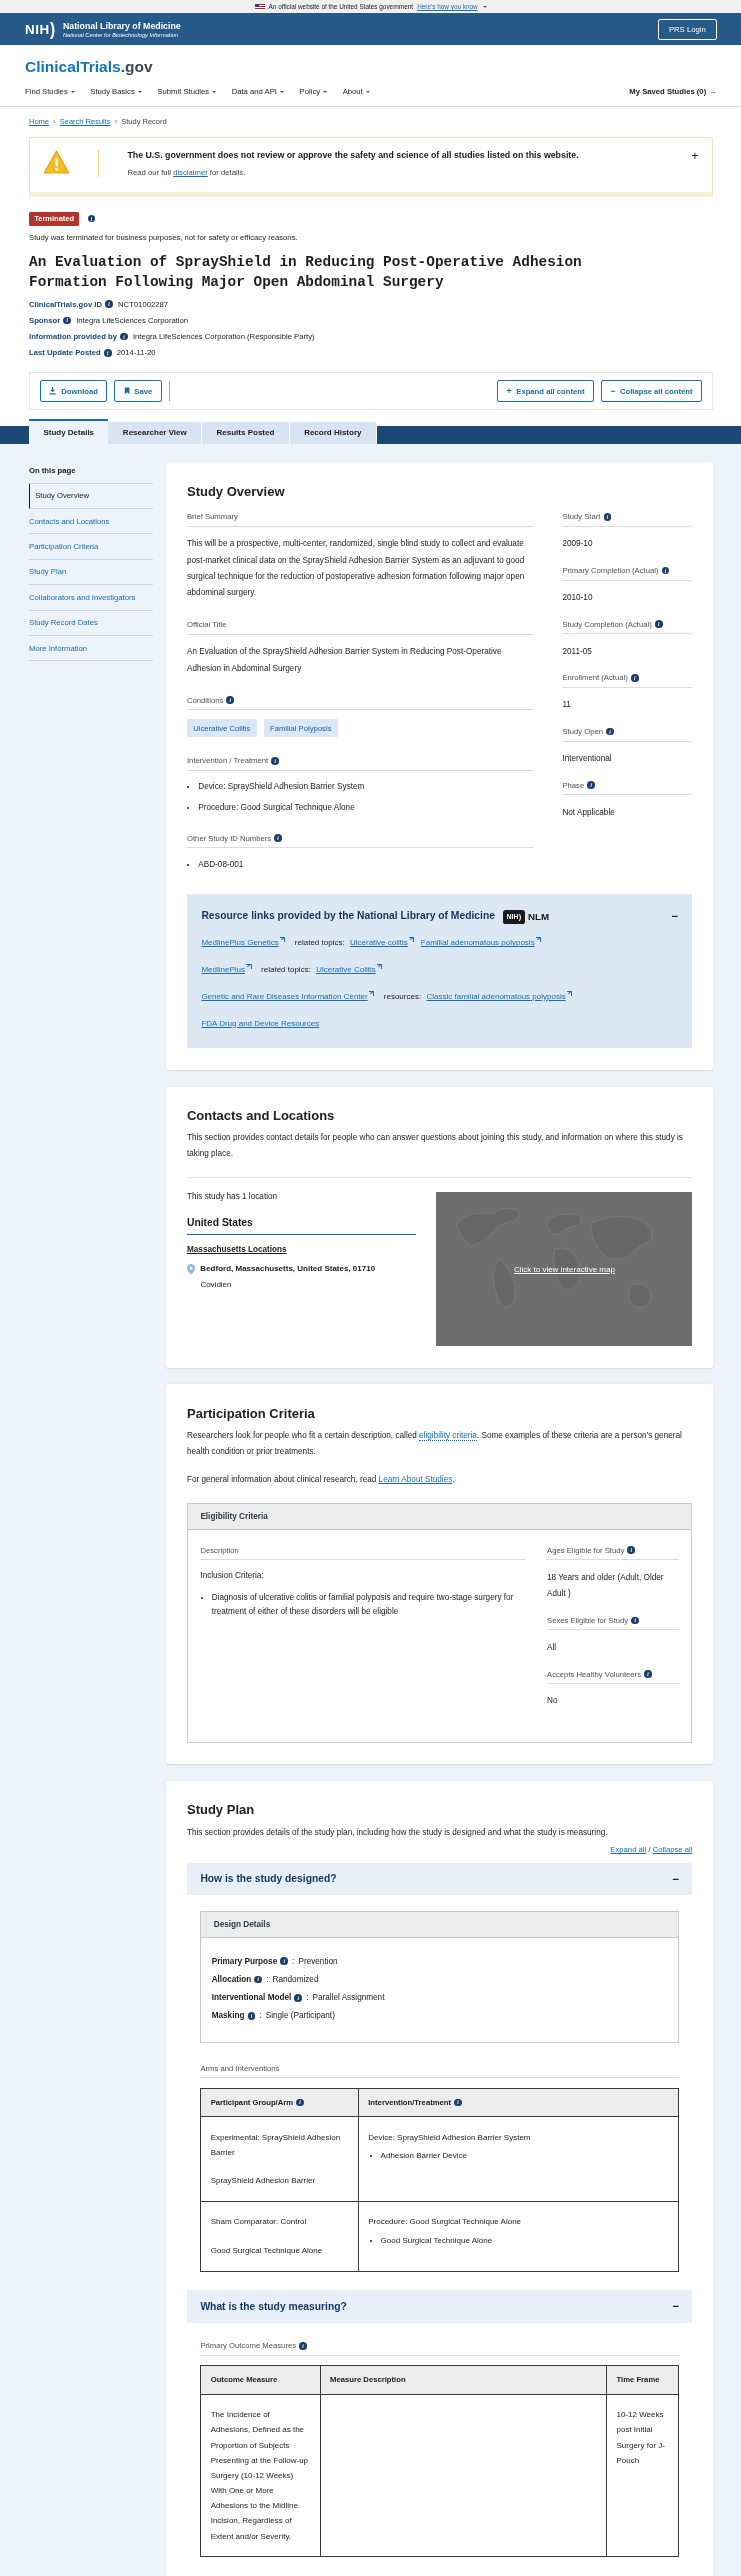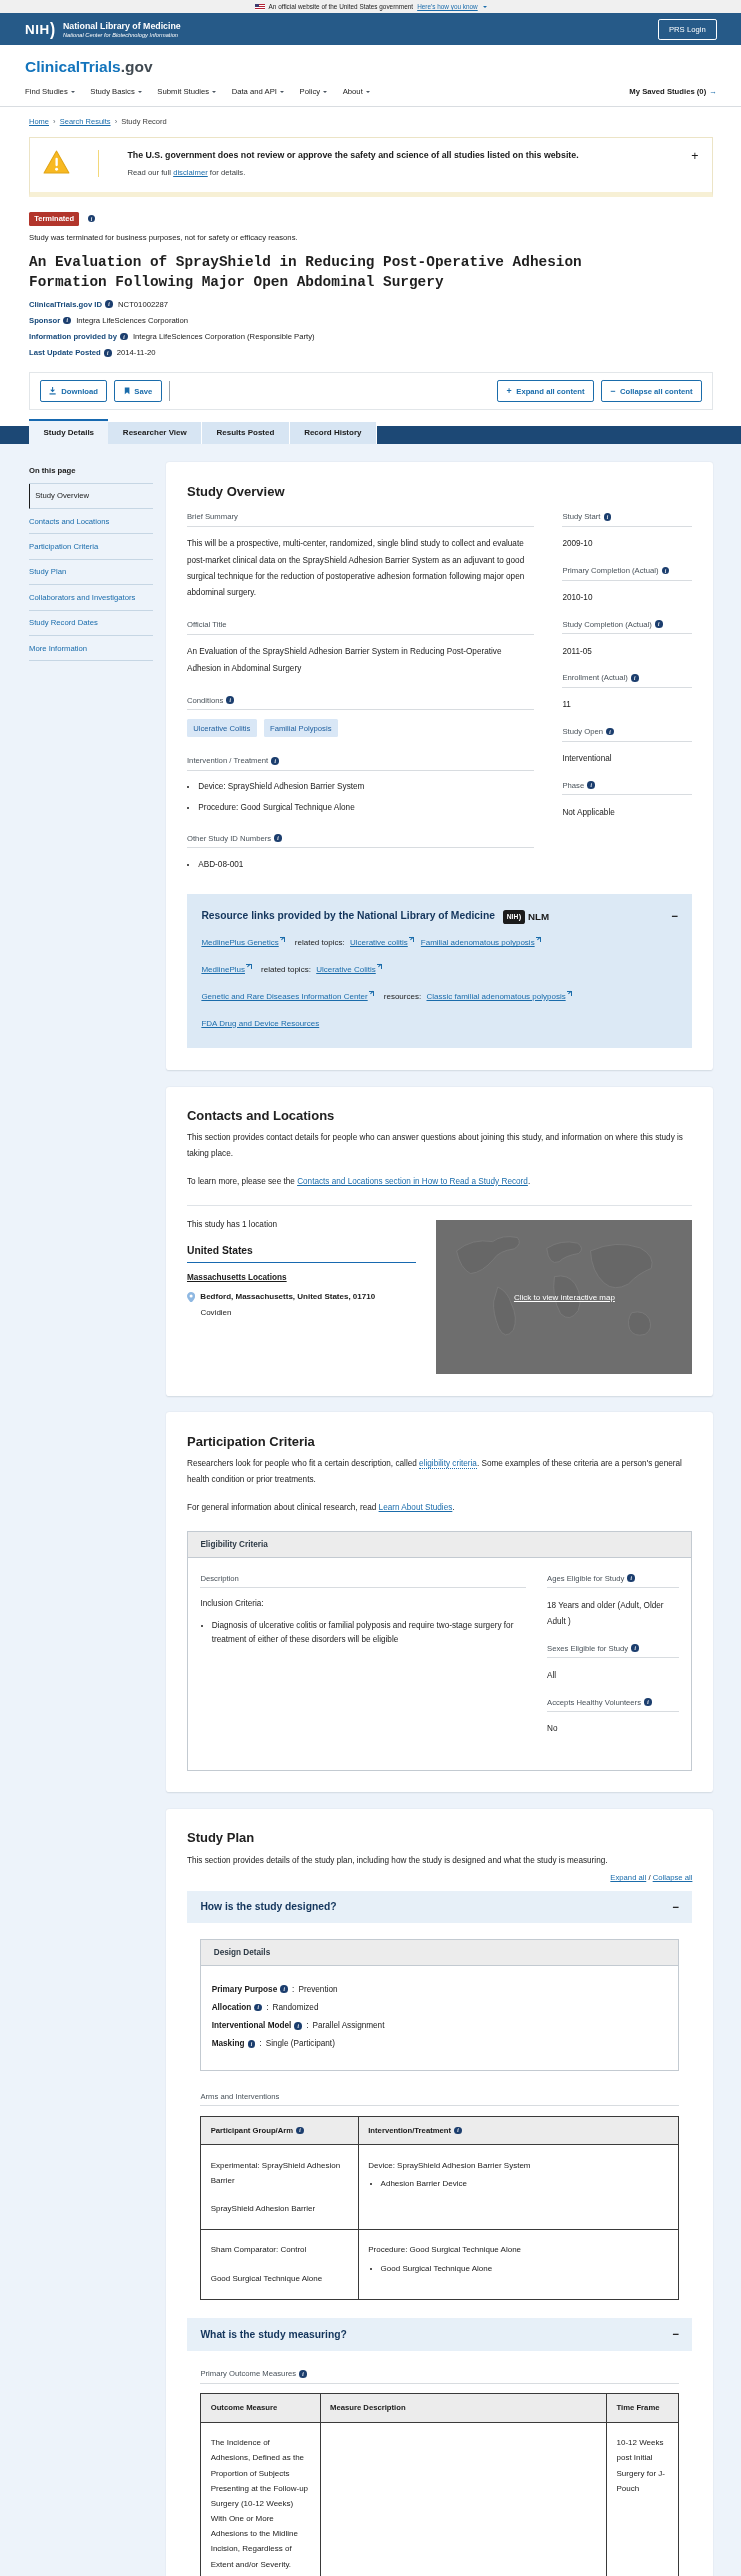--- a/index.html
+++ b/index.html
@@ -419,21 +419,20 @@
             </div>
             <div class="res-row">
               <a>FDA Drug and Device Resources</a>
             </div>
           </div>
         </div>
 
         <div class="card">
           <h2 class="card-h">Contacts and Locations</h2>
           <p class="card-intro">This section provides contact details for people who can answer questions about joining this study, and information on where this study is taking place.</p>
-          <p class="card-intro" style="margin-top:12.4px;"><span>To learn more, please see the </span><a>Contacts and Locations section in How to Read a Study Record</a><span>.</span></p>
           <hr class="div">
           <div class="loc-grid">
             <div class="loc-left">
               <div class="loc-count">This study has 1 location</div>
               <div class="country">United States</div>
               <div class="state">Massachusetts Locations</div>
               <div class="loc-row">
                 <svg width="8.2" height="10.8" viewBox="0 0 16 21">
                     <path d="M8 0 C3.6 0 0 3.5 0 7.8 C0 13.5 8 21 8 21 S16 13.5 16 7.8 C16 3.5 12.4 0 8 0 Z" fill="#8fb8e2"></path>
                     <circle cx="8" cy="7.6" r="3" fill="#fff"></circle>

